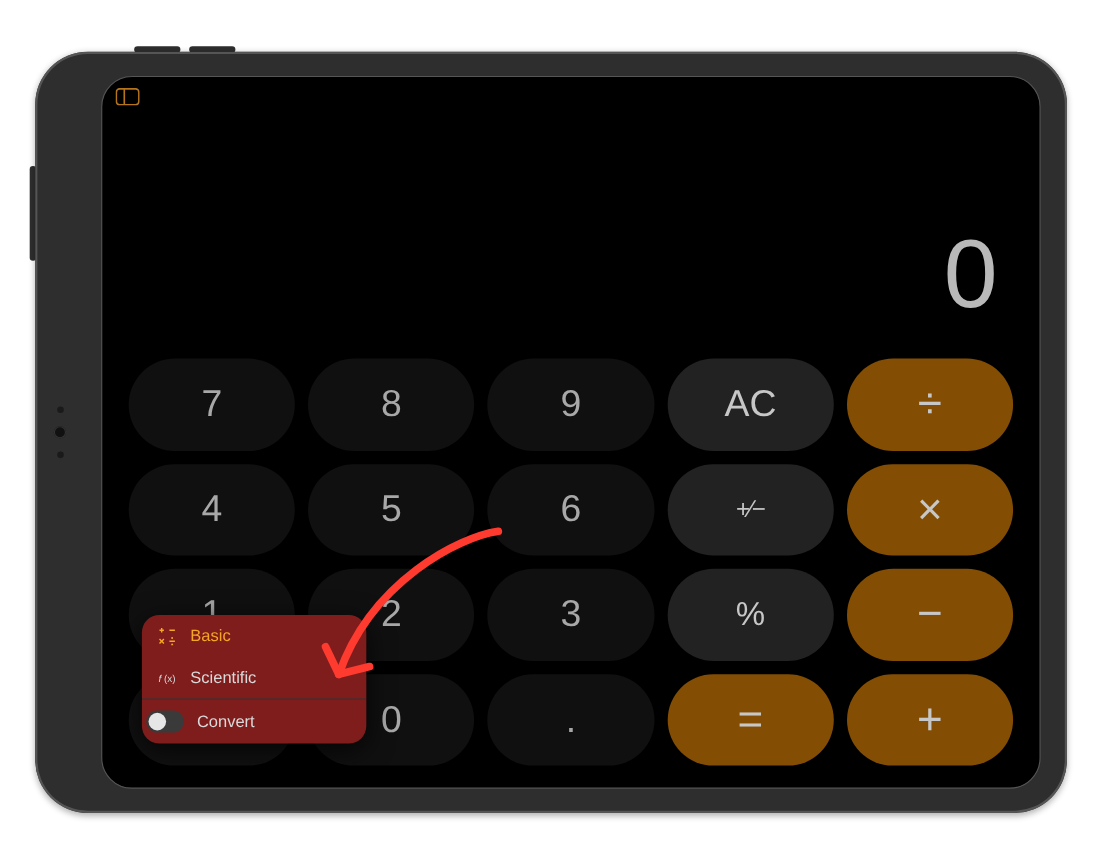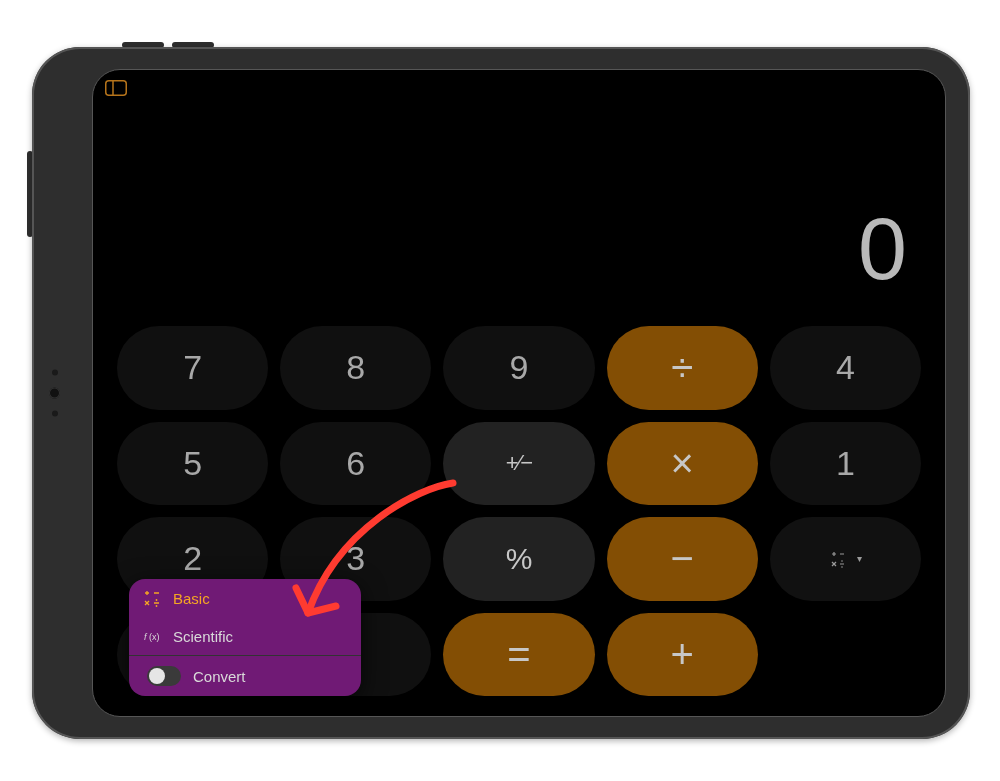--- a/index.html
+++ b/index.html
@@ -71,38 +71,38 @@
   .key.menu {
     background: #111; font-size: 22px; color:#9a9a9a;
     display:flex; gap:10px; align-items:center; justify-content:center;
   }
   .togglesign { font-size: 22px; letter-spacing: -1px; }
   .percent { font-size: 30px; }
 
   
   .popover {
     position: absolute;
-    left: 36px; bottom: 20px;
-    width: 232px;
-    background: #701a75;
+    left: 36px; bottom: 40px;
+    width: 204px;
+    background: #7f1d1d;
     border-radius: 16px;
     overflow: hidden;
     box-shadow: 0 6px 24px rgba(0,0,0,0.7);
   }
   .popover .item {
     display: flex; align-items: center; gap: 12px;
     padding: 10px 14px;
     color: #d9d9d9; font-size: 15px;
     cursor: pointer;
   }
   .popover .item.selected { color: #f5a623; }
   .popover .sep { height: 1px; background: #333; }
   .popover .convert {
     display:flex; align-items:center; gap:12px;
-    padding: 10px 18px; color:#d9d9d9; font-size:15px;
+    padding: 10px 4px; color:#d9d9d9; font-size:15px;
   }
   .switch {
     width: 34px; height: 20px; border-radius: 10px; background: #3a3a3a;
     position: relative; flex-shrink: 0;
   }
   .switch::after {
     content:""; position:absolute; left:2px; top:2px;
     width:16px; height:16px; background:#e6e6e6; border-radius:50%;
   }
   .mode-icon { width:18px; height:18px; display:flex; align-items:center; justify-content:center; flex-shrink:0; }
@@ -141,20 +141,21 @@
       </svg>
     </div>
 
     <div class="display">0</div>
 
     <div class="keypad">
 
       <div class="key num">7</div>
       <div class="key num">8</div>
       <div class="key num">9</div>
+      <div class="key gray">AC</div>
       <div class="key op">÷</div>
 
       <div class="key num">4</div>
       <div class="key num">5</div>
       <div class="key num">6</div>
       <div class="key gray togglesign">+⁄−</div>
       <div class="key op">×</div>
 
       <div class="key num">1</div>
       <div class="key num">2</div>

